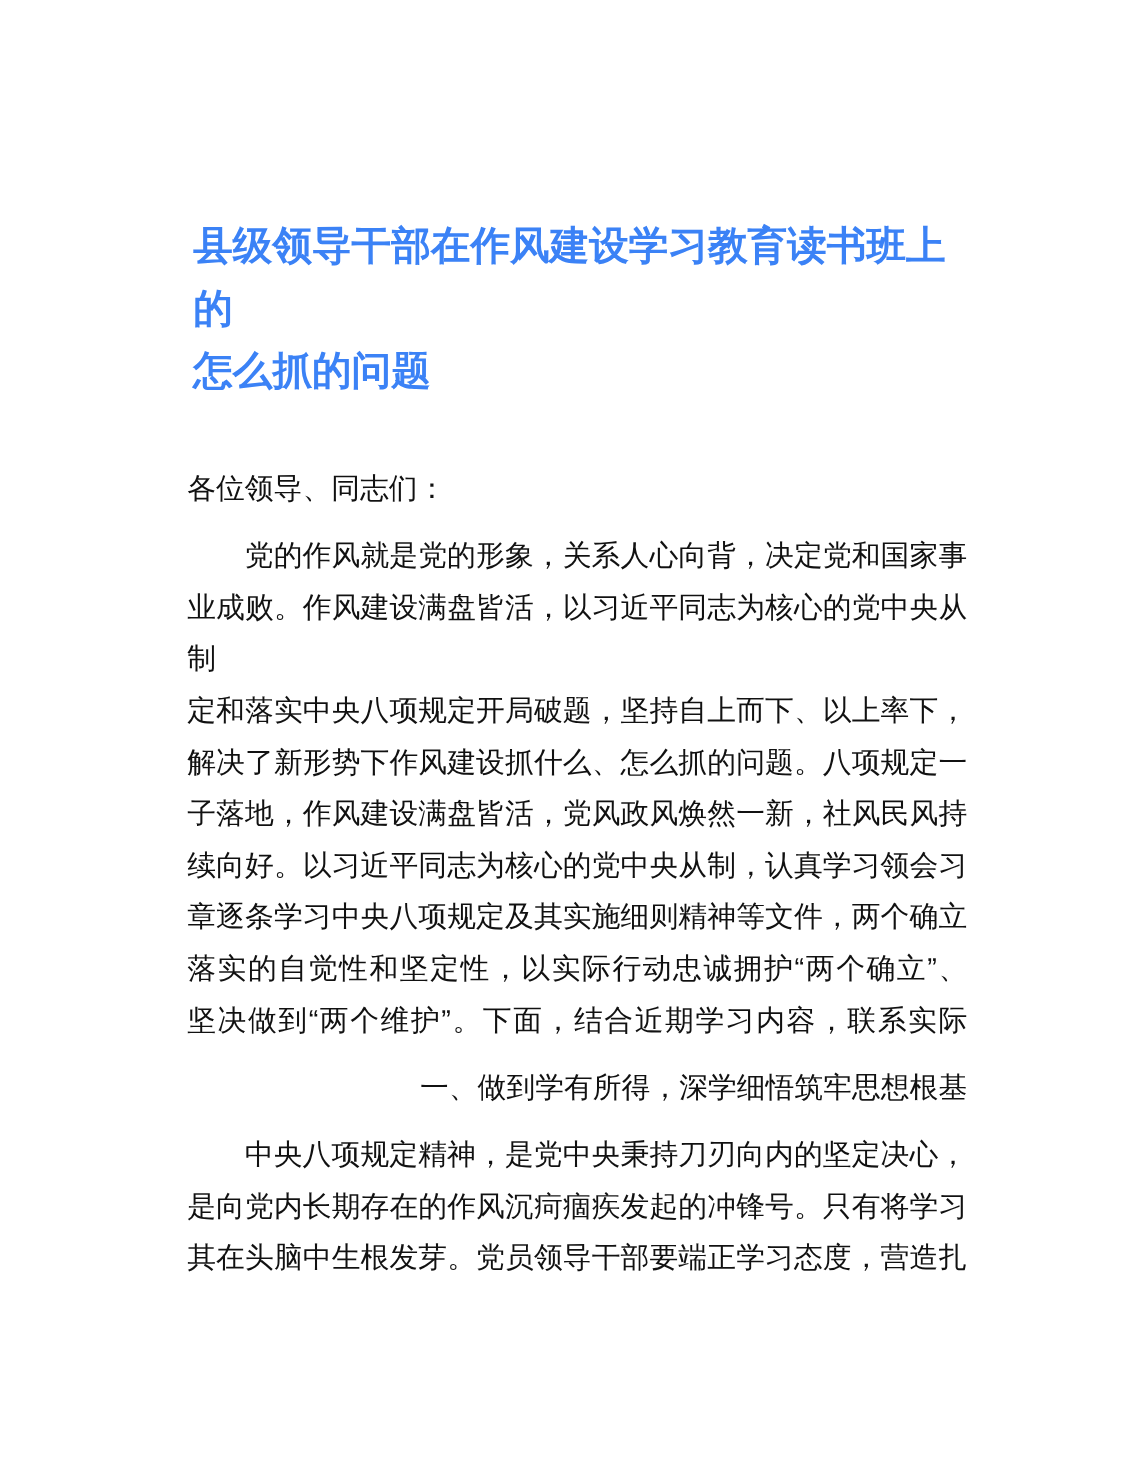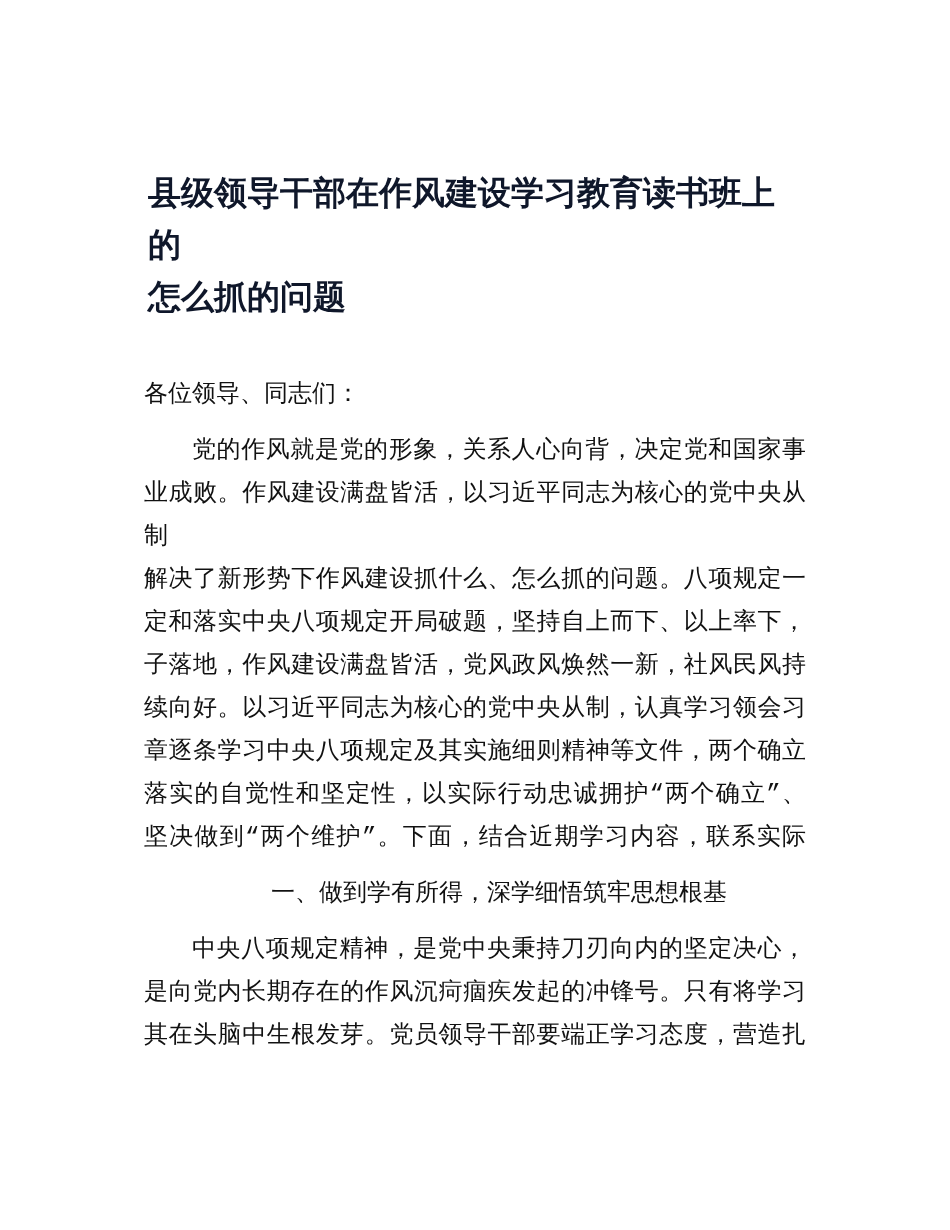--- a/index.html
+++ b/index.html
@@ -11,74 +11,75 @@
     position: relative;
     width: 950px;
     height: 1230px;
     background: #ffffff;
     box-sizing: border-box;
     padding: 163px 144px 0 144px;
     overflow: hidden;
     color: #000000;
   }
   .title {
-    margin: 4px;
+    margin: 17px;
     font-family: Liberation Serif, serif;
     font-weight: bold;
     font-size: 33px;
     line-height: 52px;
     text-align: center;
-    color: #0f172a;
+    color: #3b82f6;
   }
   .doc-body {
     margin-top: 50px;
-    font-family: Liberation Mono, monospace;
+    font-family: Liberation Sans, sans-serif;
     font-size: 24px;
     line-height: 43px;
     color: #111111;
+    margin-left: 12px;
   }
   .para {
     margin: 13px 0 0 0;
   }
   .salutation {
     margin: 0;
   }
   .line {
     text-align: left;
   }
   .line.just {
     text-align: justify;
     text-align-last: justify;
     text-justify: inter-ideograph;
   }
   .line.indent {
     text-indent: 2em;
   }
   .para.heading .line {
-    text-align: center;
+    text-align: right;
   }
 </style>
 </head>
 <body>
 
 <div class="page">
   <h1 class="title">
       <div class="line">县级领导干部在作风建设学习教育读书班上的</div>
       <div class="line">怎么抓的问题</div>
     </h1>
 
   <div class="doc-body">
     <p class="salutation line">各位领导、同志们：</p>
 
     <div id="paragraphs">
         <div class="para">
           <div class="line just indent">党的作风就是党的形象，关系人心向背，决定党和国家事</div>
           <div class="line just">业成败。作风建设满盘皆活，以习近平同志为核心的党中央从制</div>
+          <div class="line just">定和落实中央八项规定开局破题，坚持自上而下、以上率下，</div>
           <div class="line just">解决了新形势下作风建设抓什么、怎么抓的问题。八项规定一</div>
-          <div class="line just">定和落实中央八项规定开局破题，坚持自上而下、以上率下，</div>
           <div class="line just">子落地，作风建设满盘皆活，党风政风焕然一新，社风民风持</div>
           <div class="line just">续向好。以习近平同志为核心的党中央从制，认真学习领会习</div>
           <div class="line just">章逐条学习中央八项规定及其实施细则精神等文件，两个确立</div>
           <div class="line just">落实的自觉性和坚定性，以实际行动忠诚拥护“两个确立”、</div>
           <div class="line just">坚决做到“两个维护”。下面，结合近期学习内容，联系实际</div>
         </div>
         <div class="para heading">
           <div class="line indent">一、做到学有所得，深学细悟筑牢思想根基</div>
         </div>
         <div class="para">

